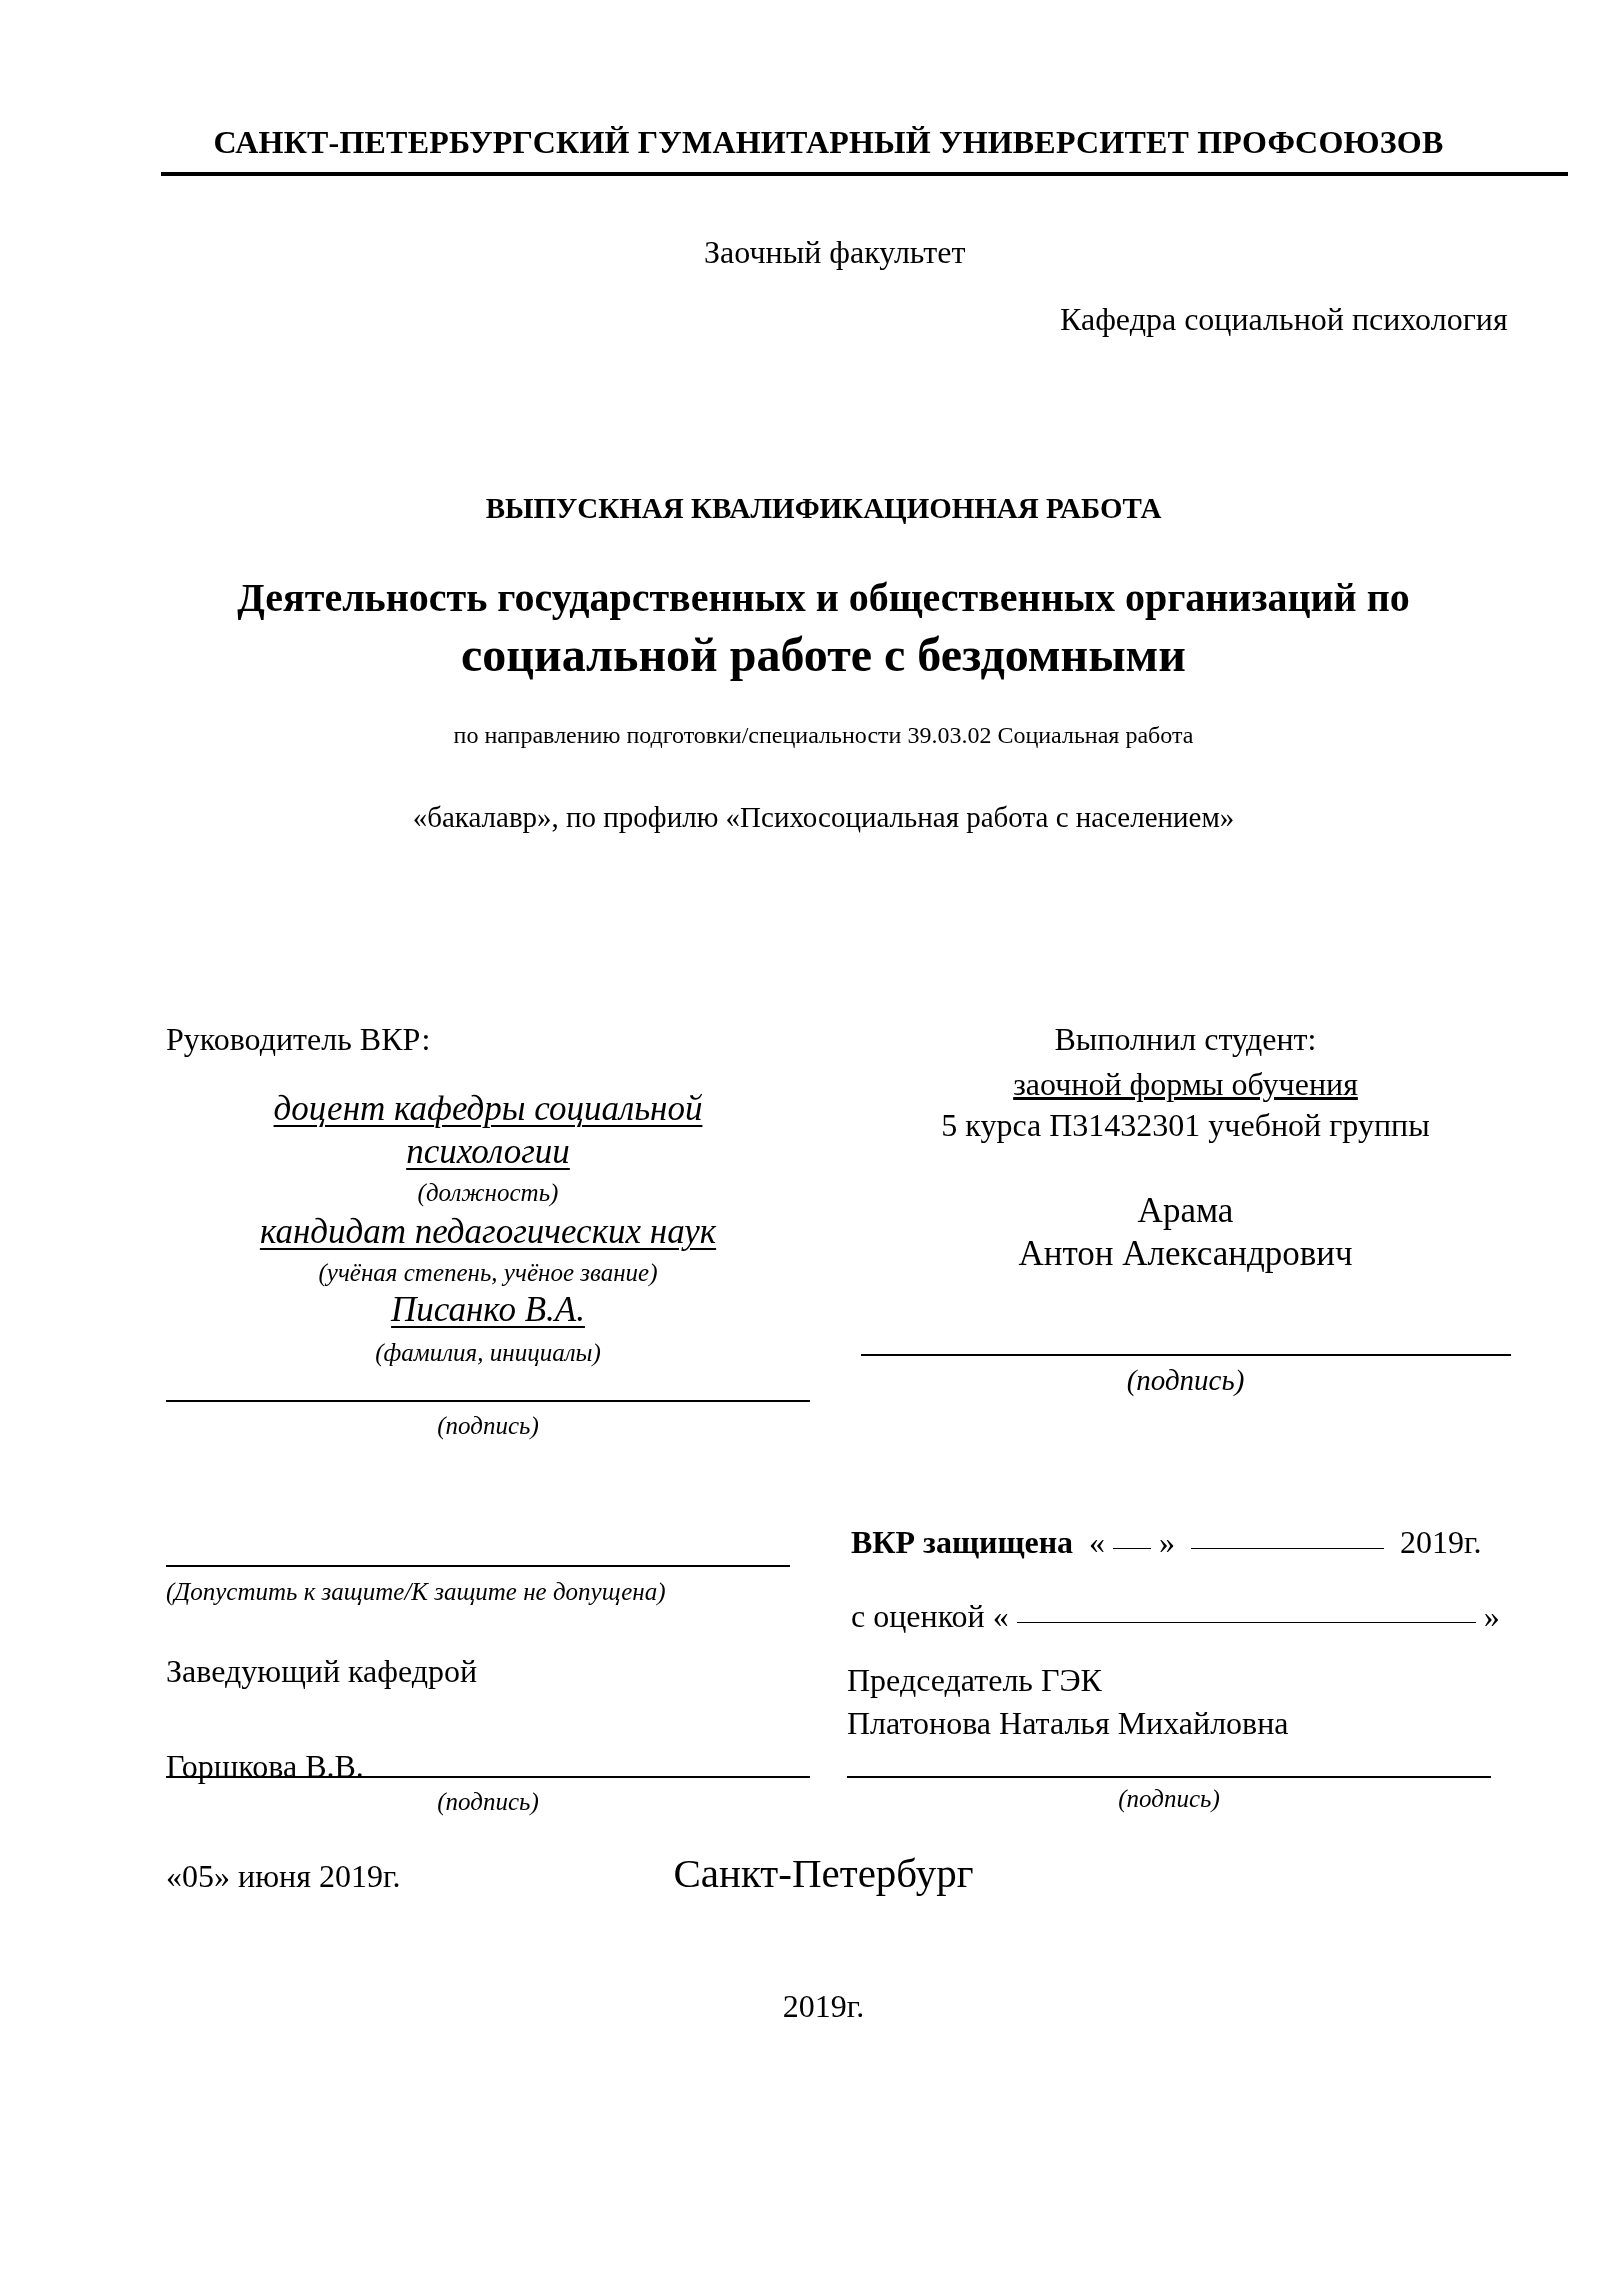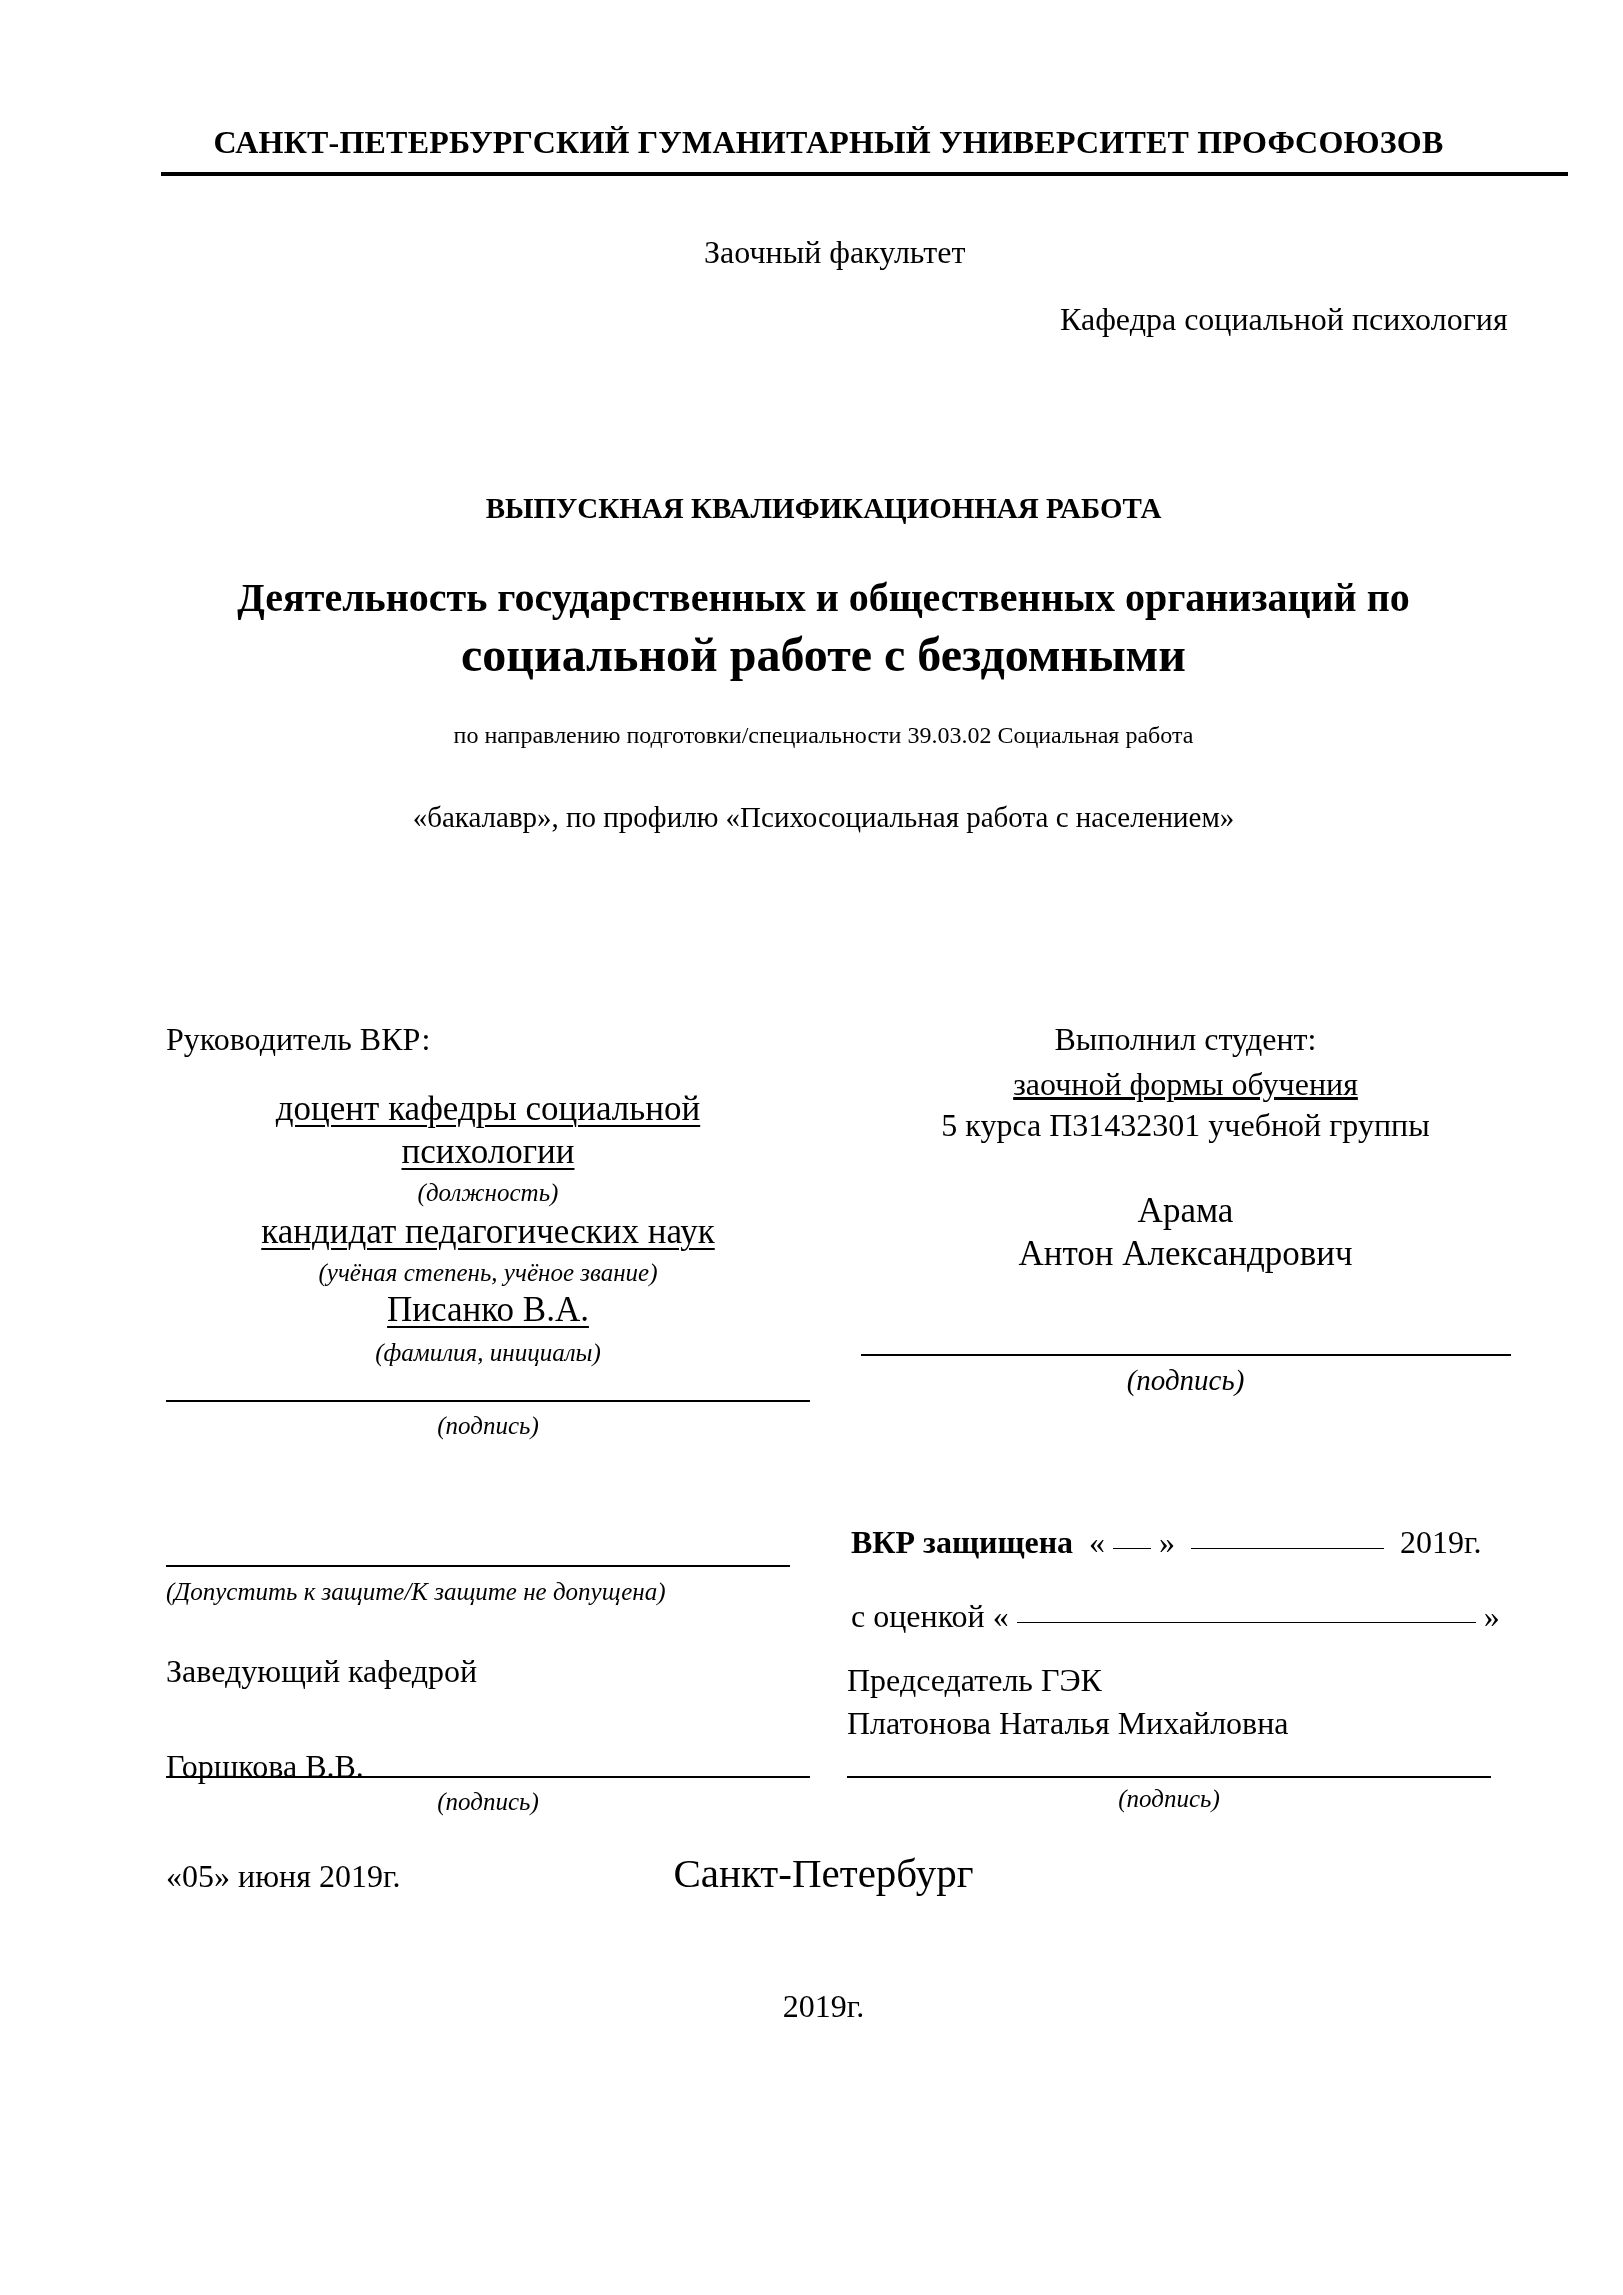--- a/index.html
+++ b/index.html
@@ -7,21 +7,21 @@
     body {
       position: relative;
       font-family: "Liberation Serif", "DejaVu Serif", serif;
       color: #000000;
       overflow: hidden;
     }
     .abs { position: absolute; white-space: nowrap; }
     .center { text-align: center; }
     .bold { font-weight: bold; }
     .italic { font-style: italic; }
-    .u { text-decoration: underline; text-underline-offset: 4.7px; text-decoration-thickness: 1.6px; }
+    .u { text-decoration: underline; text-underline-offset: 4.7px; text-decoration-thickness: 1.6px; font-style: italic; }
     .rule { position: absolute; background: #000; }
 
     #uni-title { left: 149px; top: 112px; width: 1335px; font-size: 32px; font-weight: bold; letter-spacing: 0.2px; text-align: center; }
     #header-rule { left: 149px; top: 160px; width: 1407px; height: 3.9px; }
     #faculty { left: 692px; top: 222px; font-size: 32px; }
     #department { left: 1048px; top: 289px; font-size: 32px; }
     #doc-type { left: 0; top: 480px; width: 1623px; font-size: 29px; }
     #thesis-title-1 { left: 0; top: 562px; width: 1623px; font-size: 40px; }
     #thesis-title-2 { left: 0; top: 615px; width: 1623px; font-size: 48px; }
     #direction { left: 0; top: 710px; width: 1623px; font-size: 24px; }

